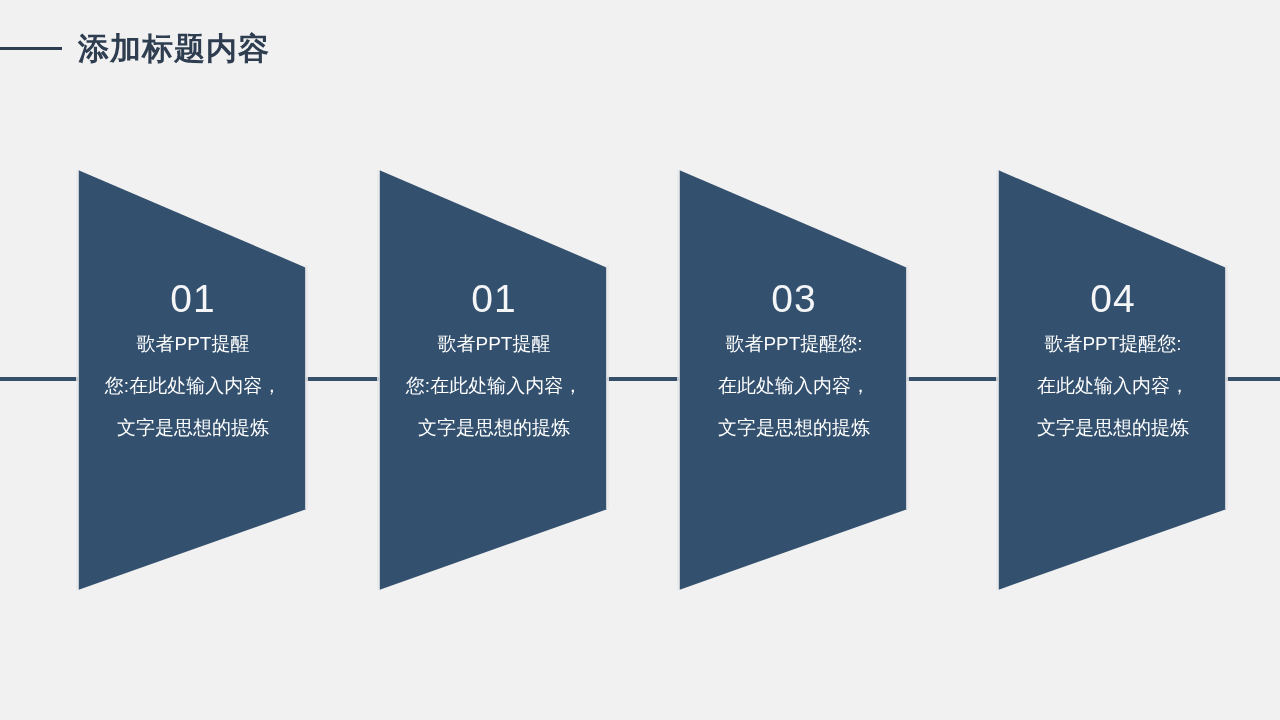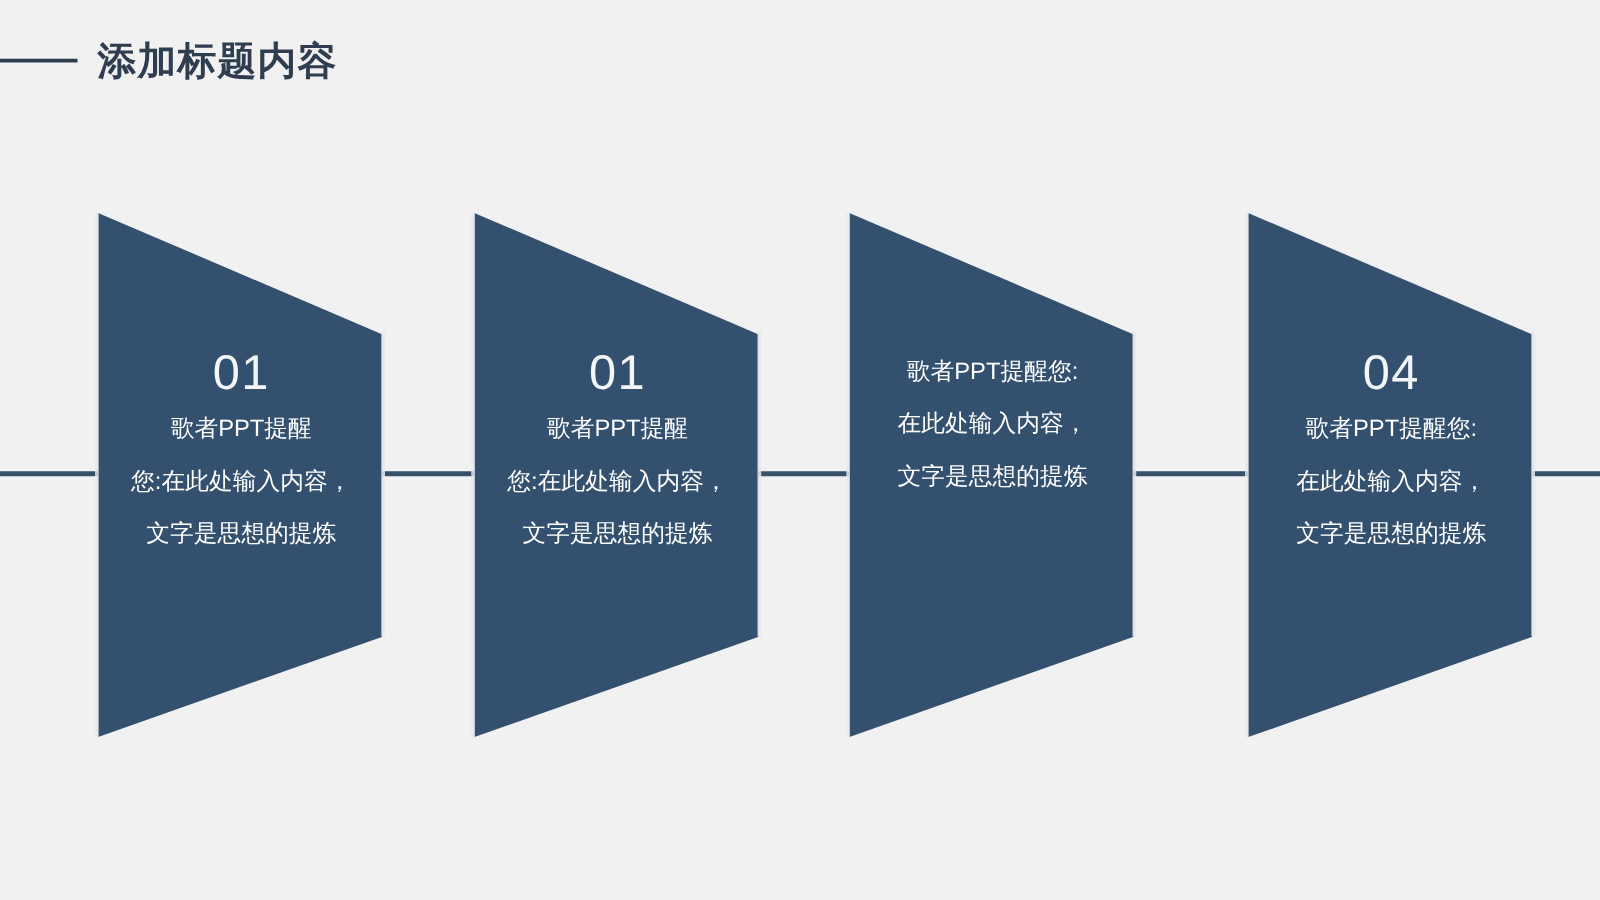--- a/index.html
+++ b/index.html
@@ -175,20 +175,21 @@
 您:在此处输入内容，
 文字是思想的提炼</div>
       </div>
     </div>
 
     <div class="card card-3">
       <div class="card-shape"></div>
       <div class="card-edge-left"></div>
       <div class="card-edge"></div>
       <div class="card-body">
+        <div class="card-number">03</div>
         <div class="card-text">歌者PPT提醒您:
 在此处输入内容，
 文字是思想的提炼</div>
       </div>
     </div>
 
     <div class="card card-4">
       <div class="card-shape"></div>
       <div class="card-edge-left"></div>
       <div class="card-edge"></div>

